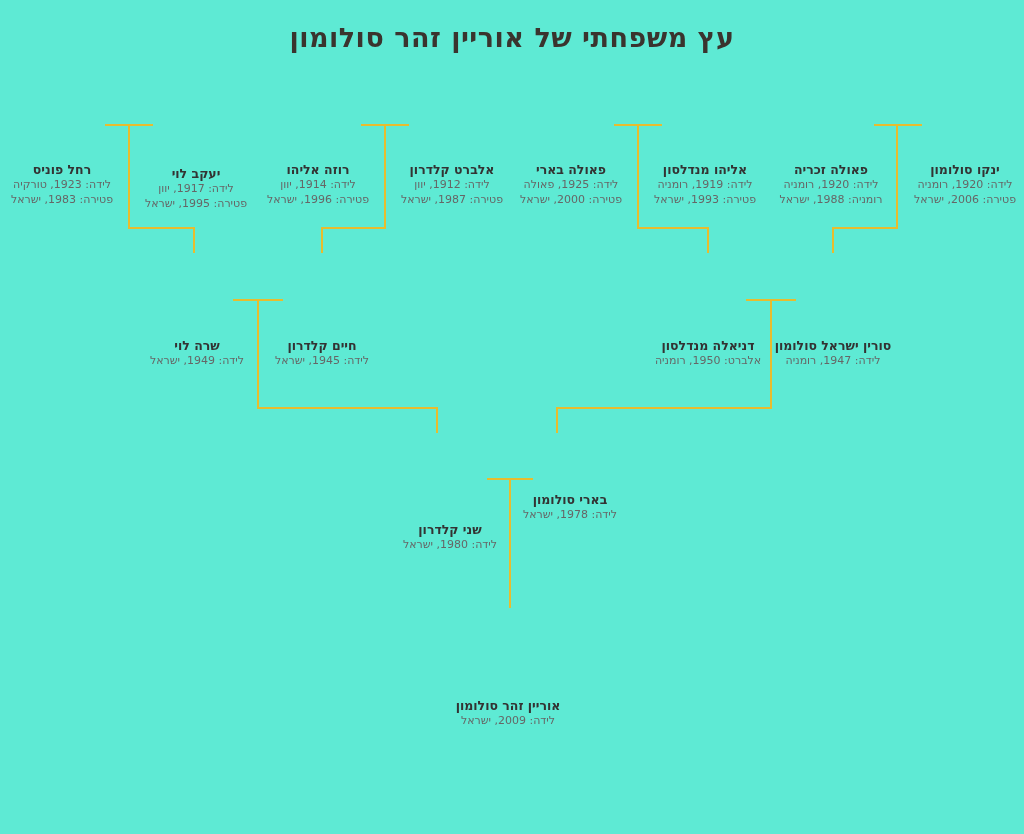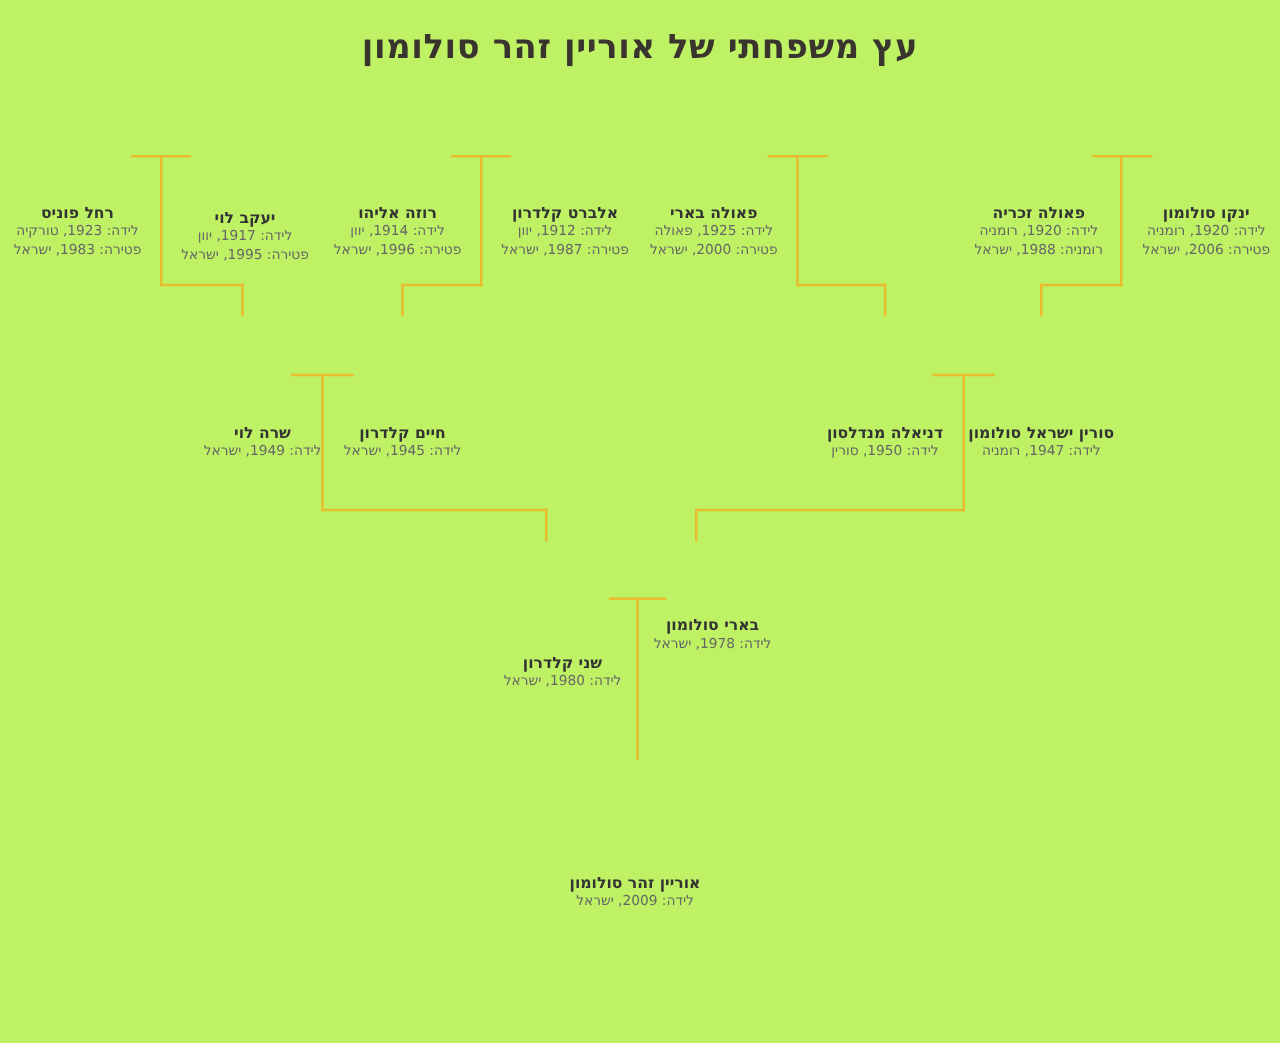--- a/index.html
+++ b/index.html
@@ -6,21 +6,21 @@
     margin: 0;
     padding: 0;
     background: #ffffff;
     font-family: "DejaVu Sans", "Liberation Sans", sans-serif;
   }
   #stage {
     position: relative;
     width: 1024px;
     height: 834px;
     overflow: hidden;
-    background: #bef264;
+    background: #5eead4;
   }
   .page-title {
     position: absolute;
     top: 22px;
     left: 0;
     width: 1024px;
     text-align: center;
     direction: rtl;
     font-size: 27px;
     font-weight: bold;
@@ -50,21 +50,21 @@
   }
   
   .p0  { left: -13px; top: 162px; }
   .p1  { left: 121px; top: 166px; }
   .p2  { left: 243px; top: 162px; }
   .p3  { left: 377px; top: 162px; }
   .p4  { left: 496px; top: 162px; }
   .p5  { left: 630px; top: 162px; }
   .p6  { left: 756px; top: 162px; }
   .p7  { left: 890px; top: 162px; }
-  .p8  { left: 135px; top: 338px; text-align: center; }
+  .p8  { left: 122px; top: 338px; text-align: center; }
   .p9  { left: 247px; top: 338px; }
   .p10 { left: 633px; top: 338px; }
   .p11 { left: 758px; top: 338px; }
   .p12 { left: 375px; top: 522px; }
   .p13 { left: 495px; top: 492px; }
   .p14 { left: 433px; top: 698px; }
   
   .g1bar1 { left: 105px; top: 124px; width: 48px; height: 2px; }
   .g1bar2 { left: 361px; top: 124px; width: 48px; height: 2px; }
   .g1bar3 { left: 614px; top: 124px; width: 48px; height: 2px; }
@@ -151,20 +151,25 @@
   <div class="person p3">
     <div class="pname">אלברט קלדרון</div>
     <div class="pdetail">לידה: 1912, יוון</div>
     <div class="pdetail">פטירה: 1987, ישראל</div>
   </div>
   <div class="person p4">
     <div class="pname">פאולה בארי</div>
     <div class="pdetail">לידה: 1925, פאולה</div>
     <div class="pdetail">פטירה: 2000, ישראל</div>
   </div>
+  <div class="person p5">
+    <div class="pname">אליהו מנדלסון</div>
+    <div class="pdetail">לידה: 1919, רומניה</div>
+    <div class="pdetail">פטירה: 1993, ישראל</div>
+  </div>
   <div class="person p6">
     <div class="pname">פאולה זכריה</div>
     <div class="pdetail">לידה: 1920, רומניה</div>
     <div class="pdetail">רומניה: 1988, ישראל</div>
   </div>
   <div class="person p7">
     <div class="pname">ינקו סולומון</div>
     <div class="pdetail">לידה: 1920, רומניה</div>
     <div class="pdetail">פטירה: 2006, ישראל</div>
   </div>
@@ -172,21 +177,21 @@
   <div class="person p8">
     <div class="pname">שרה לוי</div>
     <div class="pdetail">לידה: 1949, ישראל</div>
   </div>
   <div class="person p9">
     <div class="pname">חיים קלדרון</div>
     <div class="pdetail">לידה: 1945, ישראל</div>
   </div>
   <div class="person p10">
     <div class="pname">דניאלה מנדלסון</div>
-    <div class="pdetail">לידה: 1950, סורין</div>
+    <div class="pdetail">אלברט: 1950, רומניה</div>
   </div>
   <div class="person p11">
     <div class="pname">סורין ישראל סולומון</div>
     <div class="pdetail">לידה: 1947, רומניה</div>
   </div>
 
   <div class="person p12">
     <div class="pname">שני קלדרון</div>
     <div class="pdetail">לידה: 1980, ישראל</div>
   </div>

